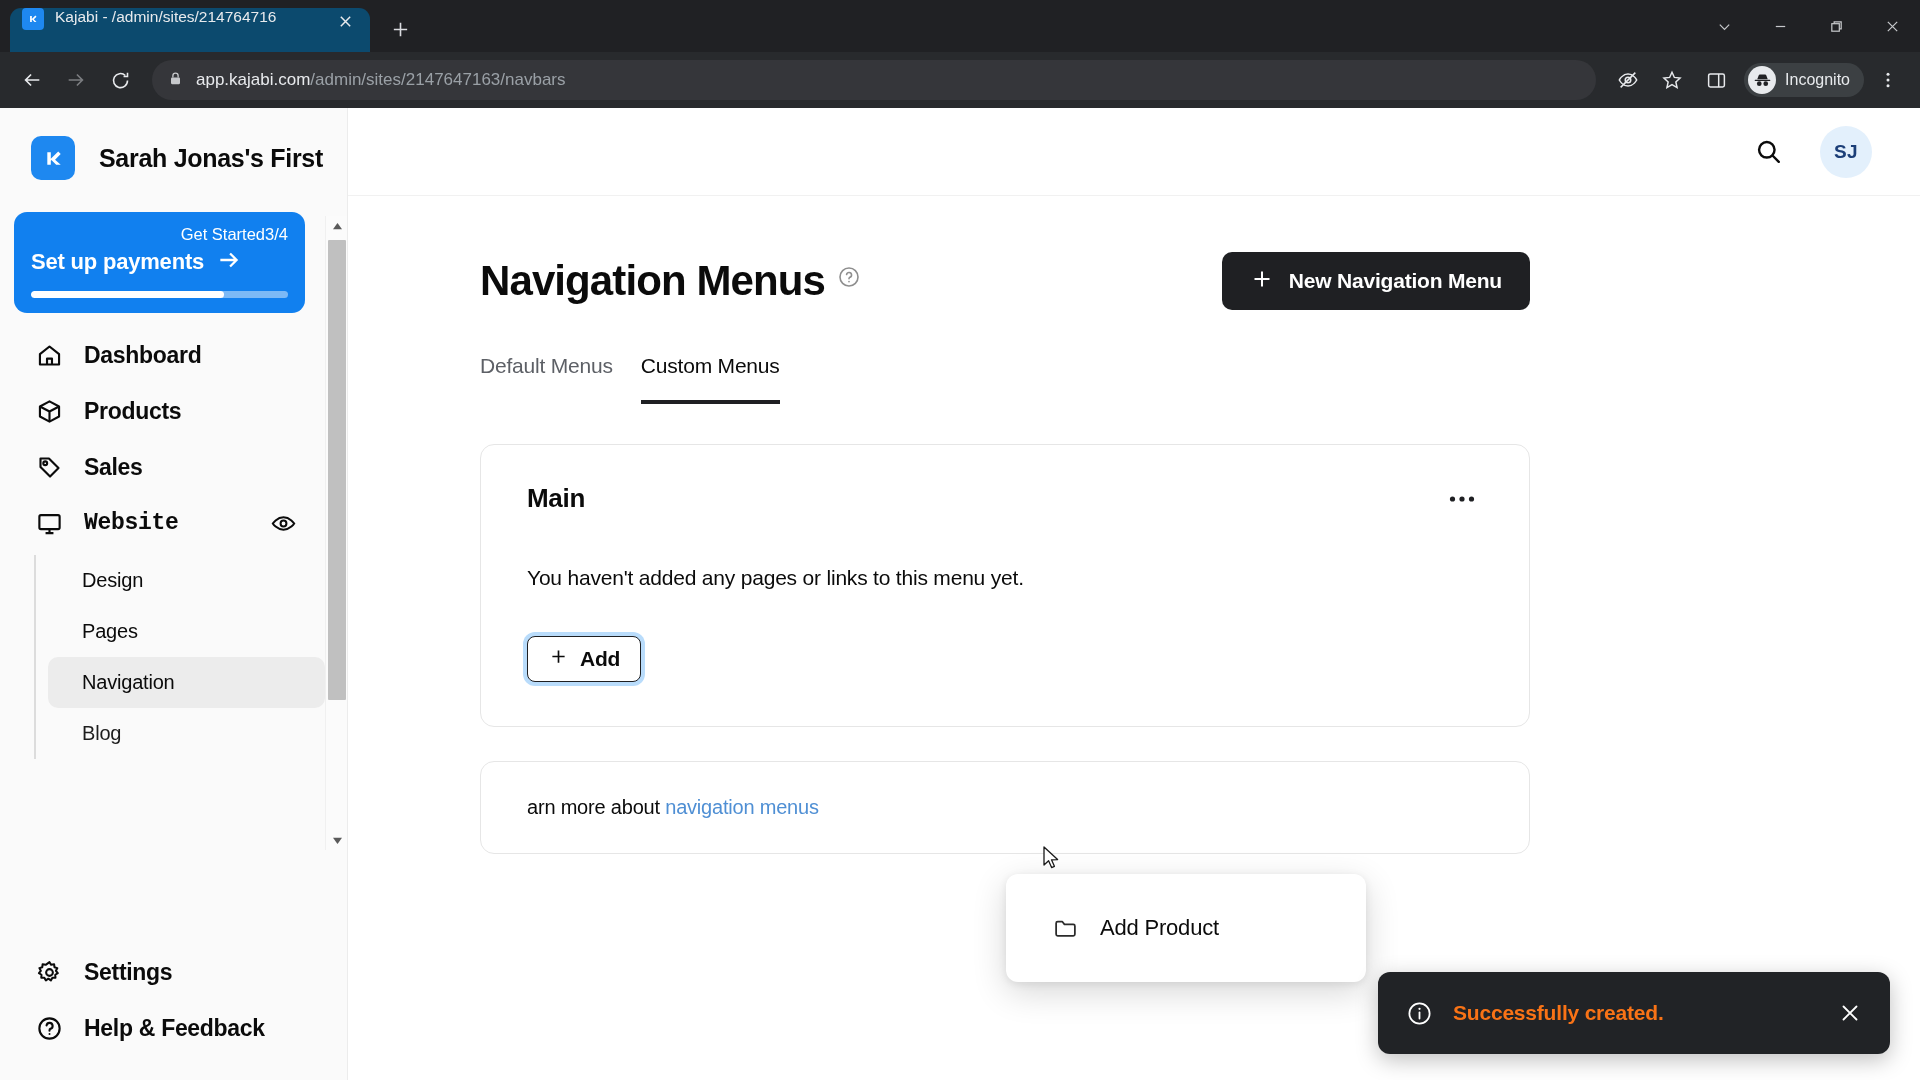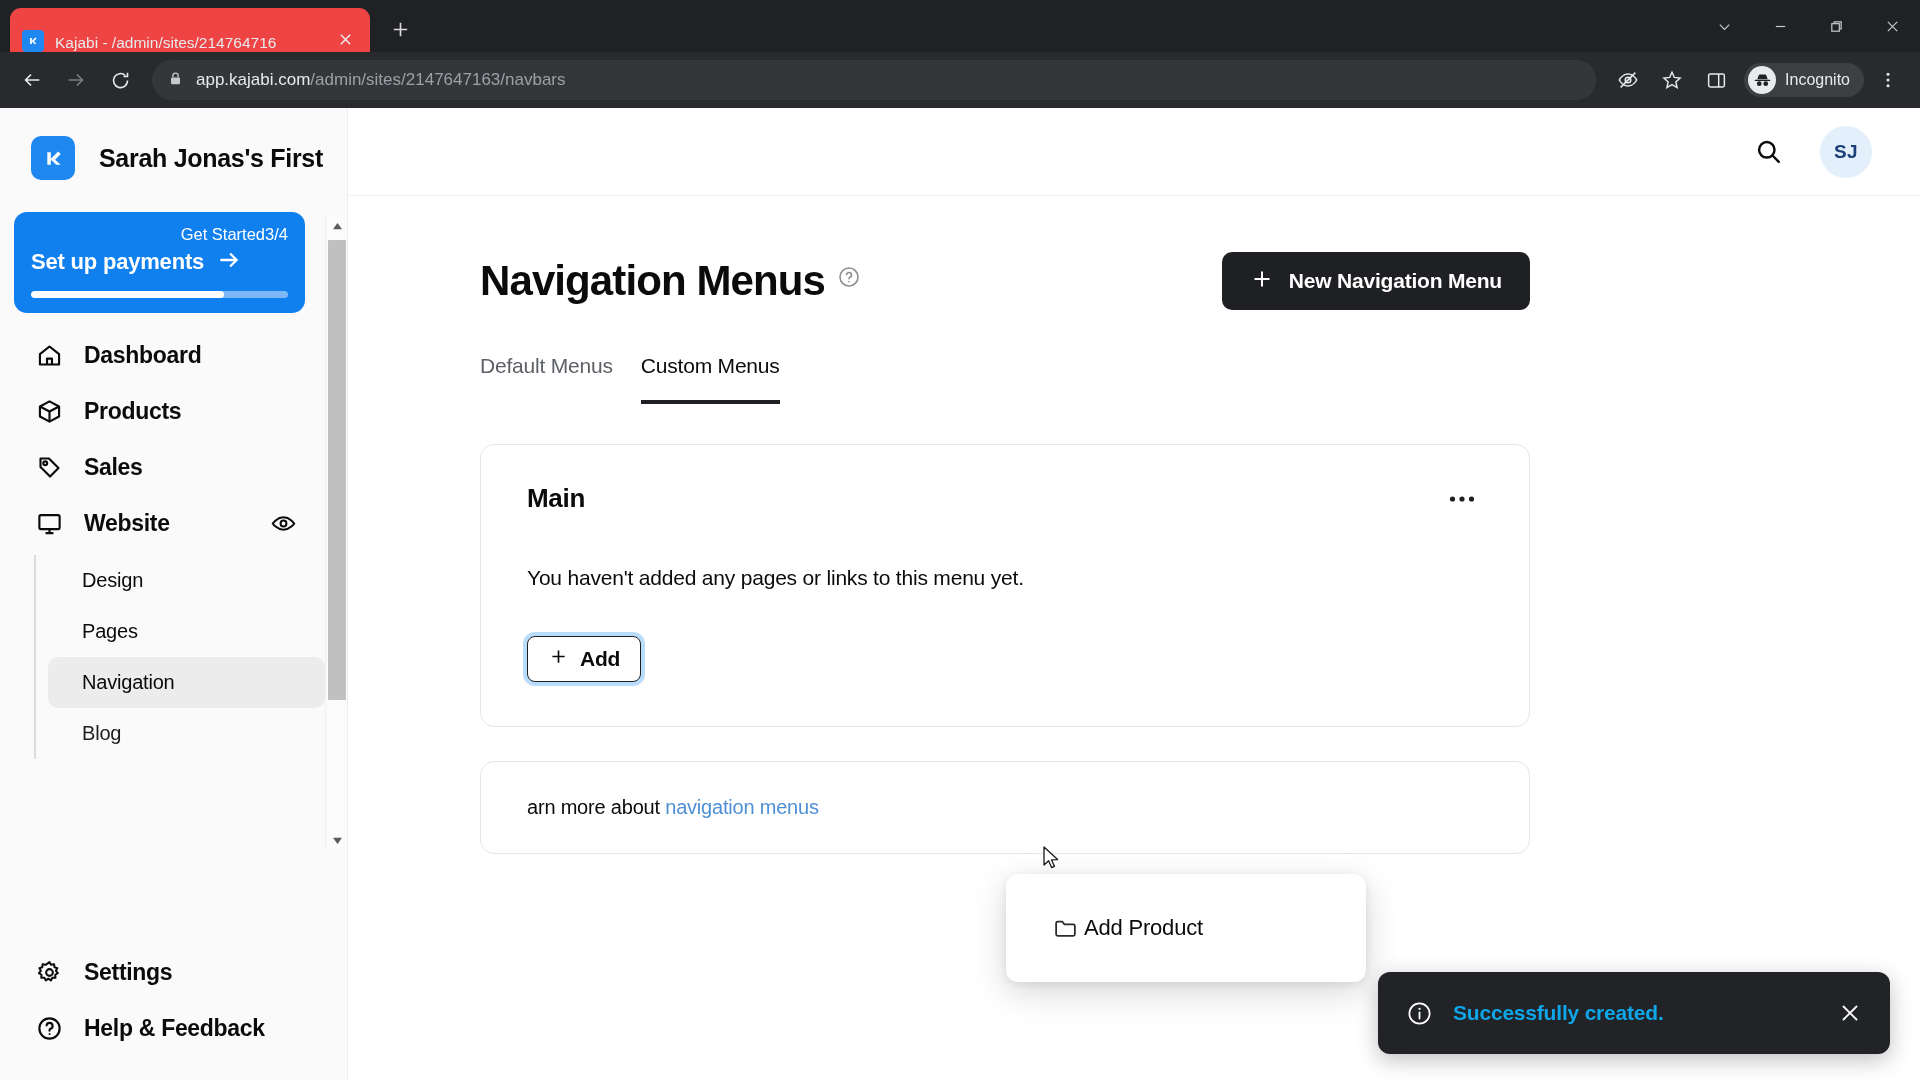--- a/index.html
+++ b/index.html
@@ -11,22 +11,22 @@
   }
 
   
   #browser-chrome { width: 1920px; background: #202124; }
 
   #tab-strip {
     height: 52px; display: flex; align-items: flex-end;
     background: #202124; padding-left: 10px; position: relative;
   }
   #tab {
-    height: 44px; width: 360px; background: #ef4444;
-    border-radius: 11px 11px 0 0; display: flex; align-items: flex-end;
+    height: 44px; width: 360px; background: #0c4a6e;
+    border-radius: 11px 11px 0 0; display: flex; align-items: flex-start;
     padding: 0 12px; gap: 11px;
   }
   #tab-favicon {
     width: 22px; height: 22px; border-radius: 4px; background: #1e88f0;
     flex: 0 0 auto; display: flex; align-items: center; justify-content: center;
   }
   #tab-title {
     color: #e8eaed; font-size: 15.5px; white-space: nowrap;
     overflow: hidden; flex: 1; mask-image: linear-gradient(90deg,#000 86%,transparent 100%);
     -webkit-mask-image: linear-gradient(90deg,#000 86%,transparent 100%);
@@ -111,21 +111,21 @@
     margin-top: 14px; overflow: hidden;
   }
   #gs-progress-fill { height: 100%; background: #ffffff; border-radius: 4px; }
 
   .nav-item {
     display: flex; align-items: center; gap: 20px;
     padding: 13px 14px 13px 20px; margin: 0 14px; border-radius: 10px;
   }
   .nav-item .label { font-size: 23px; font-weight: bold; color: #0b0b0b; letter-spacing: -0.3px; }
   .nav-icon { width: 30px; height: 30px; flex: 0 0 auto; color: #0b0b0b; display: flex; align-items: center; justify-content: center; }
-  #website-row { justify-content: flex-start; }
+  #website-row { justify-content: flex-start; font-family: Liberation Mono, monospace; }
   #website-eye { margin-left: auto; color: #0b0b0b; display: flex; align-items: center; }
 
   #website-sub { margin: 4px 0 0 34px; border-left: 2px solid #dcdcdc; padding-left: 0; }
   .sub-item {
     font-size: 20px; color: #0b0b0b; padding: 14px 18px 14px 34px;
     margin-left: 12px; border-radius: 10px; letter-spacing: -0.2px;
   }
   .sub-item.active { background: #ececec; }
   .sub-item.clipped { opacity: 0.92; }
 
@@ -207,30 +207,30 @@
   #learn-link { color: #4f8fd4; }
 
   
   #add-dropdown {
     position: absolute; left: 658px; top: 766px; width: 360px;
     background: #fff; border-radius: 12px;
     box-shadow: 0 10px 34px rgba(0,0,0,0.16), 0 2px 8px rgba(0,0,0,0.08);
     padding: 26px 0; z-index: 40;
   }
   .dd-item {
-    display: flex; align-items: center; gap: 6px;
+    display: flex; align-items: center; gap: 22px;
     padding: 15px 0 15px 46px; font-size: 22px; color: #0b0b0b; letter-spacing: -0.2px;
   }
   .dd-icon { width: 26px; height: 26px; flex: 0 0 auto; color: #2b2b2b; display: flex; align-items: center; justify-content: center; }
 
   
   #toast {
     position: absolute; right: 30px; bottom: 26px; width: 512px; height: 82px;
     background: #212326; border-radius: 12px; display: flex; align-items: center;
-    padding: 0 28px; gap: 20px; color: #0ea5e9; z-index: 50;
+    padding: 0 28px; gap: 20px; color: #f97316; z-index: 50;
     box-shadow: 0 6px 22px rgba(0,0,0,0.25);
   }
   #toast-icon { display: flex; align-items: center; flex: 0 0 auto; }
   #toast-text { flex: 1; font-size: 21px; font-weight: bold; letter-spacing: -0.2px; }
   #toast-close { display: flex; align-items: center; flex: 0 0 auto; }
 
   
   #cursor { position: absolute; left: 694px; top: 738px; z-index: 60; pointer-events: none; }
 </style>
 </head>

